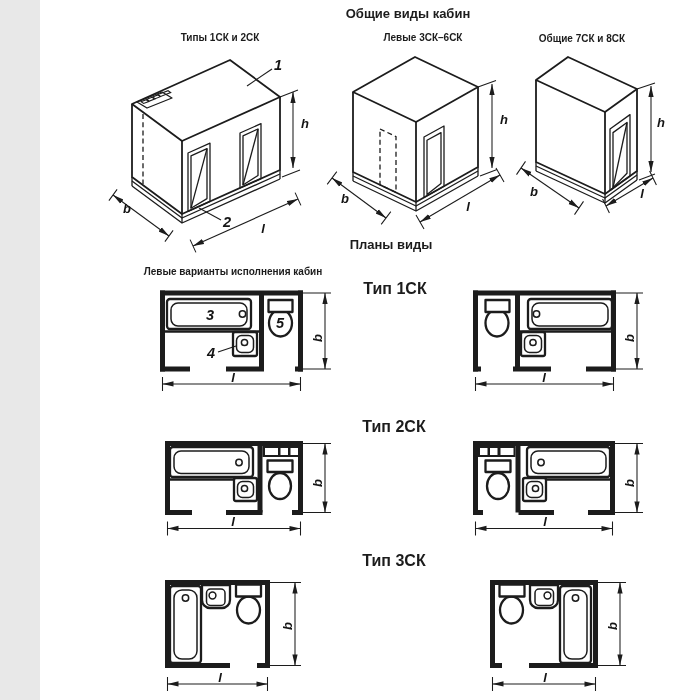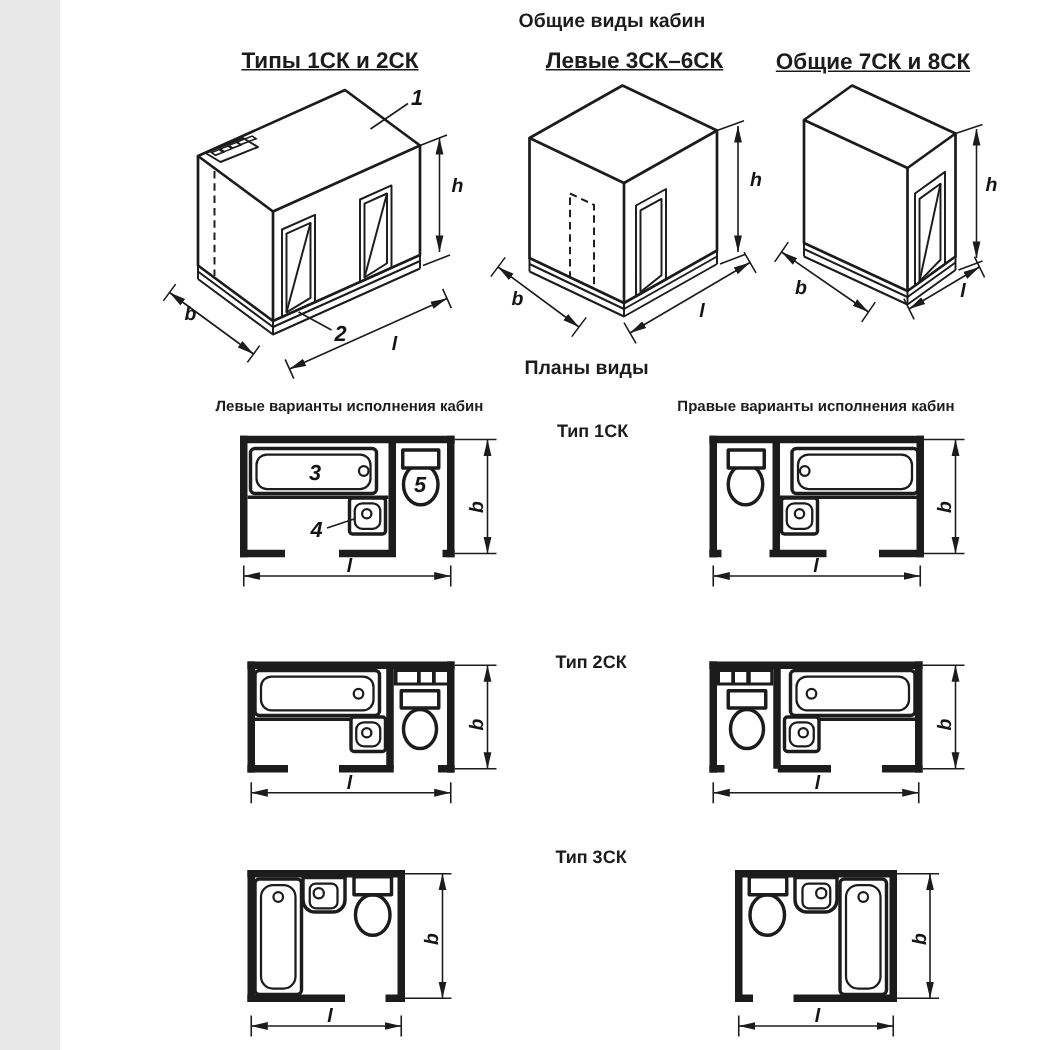--- a/index.html
+++ b/index.html
@@ -1,23 +1,23 @@
 <!DOCTYPE html>
 <html><head>
 <meta charset="utf-8">
 <style>
   html,body { margin:0; padding:0; background:#e8e8e8; }
   .page { position:relative; width:700px; height:700px; background:#ffffff; overflow:hidden;
           font-family:"Liberation Sans", sans-serif; color:#1a1a1a;margin-left:40px; }
   .hd { position:absolute; transform:translateX(-50%); white-space:nowrap;
         font-weight:700; color:#1c1c1c; }
   .hd.main  { font-size:13px; }
-  .hd.sub   { font-size:15px;text-decoration:underline; }
+  .hd.sub   { font-size:10px; }
   .hd.col   { font-size:10px; }
-  .hd.type  { font-size:12px; }
+  .hd.type  { font-size:16px; }
   svg.art { position:absolute; left:0; top:0; }
   
   .o   { stroke:#1c1c1c; stroke-width:1.8; fill:none; stroke-linejoin:round; }
   .t2  { stroke:#1c1c1c; stroke-width:1.3; fill:none; stroke-linejoin:round; }
   .dsh { stroke:#1c1c1c; stroke-width:1.3; fill:none; stroke-dasharray:5 3.2; }
   .w   { stroke:#1c1c1c; stroke-width:5; fill:none; }
   .f   { stroke:#1c1c1c; stroke-width:2.3; fill:none; stroke-linejoin:round; }
   .fw  { stroke:#1c1c1c; stroke-width:2.3; fill:#ffffff; stroke-linejoin:round; }
   .f2  { stroke:#1c1c1c; stroke-width:1.5; fill:none; stroke-linejoin:round; }
   .d   { stroke:#1c1c1c; stroke-width:1.05; fill:none; }
@@ -32,24 +32,23 @@
 <body>
 
 <div class="page">
 
   <div class="hd main" style="left:368px; top:6px">Общие виды кабин</div>
   <div class="hd sub" style="left:180px; top:32px">Типы 1СК и 2СК</div>
   <div class="hd sub" style="left:383px; top:32px">Левые 3СК–6СК</div>
   <div class="hd sub" style="left:542px; top:33px">Общие 7СК и 8СК</div>
   <div class="hd main" style="left:351px; top:237px">Планы виды</div>
   <div class="hd col" style="left:193px; top:266px">Левые варианты исполнения кабин</div>
-  <div class="hd col" style="left:504px; top:266px">Правые варианты исполнения кабин</div>
   <div class="hd type" style="left:355px; top:280px">Тип 1СК</div>
-  <div class="hd type" style="left:354px; top:434px">Тип 2СК</div>
-  <div class="hd type" style="left:354px; top:564px">Тип 3СК</div>
+  <div class="hd type" style="left:354px; top:418px">Тип 2СК</div>
+  <div class="hd type" style="left:354px; top:552px">Тип 3СК</div>
 
   <svg class="art" width="700" height="700" viewBox="0 0 700 700">
     <defs>
       <marker id="arr" markerWidth="11" markerHeight="8" refX="10.5" refY="3.5" orient="auto-start-reverse" markerUnits="strokeWidth">
         <path d="M0,1 L10.5,3.5 L0,6 Z" fill="#1c1c1c"></path>
       </marker>
     </defs>
 
     <g>
       <g>

